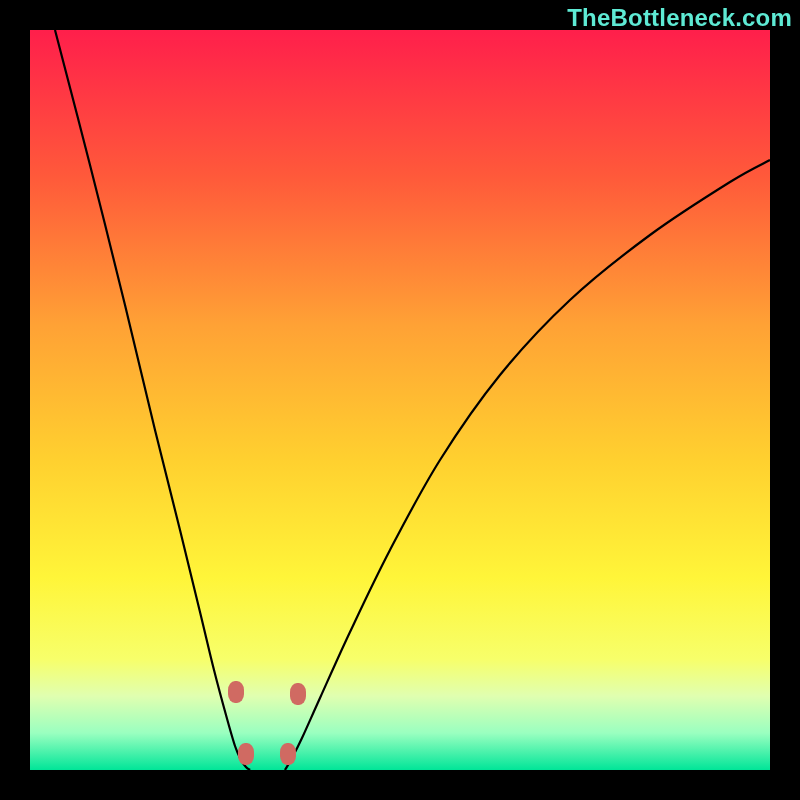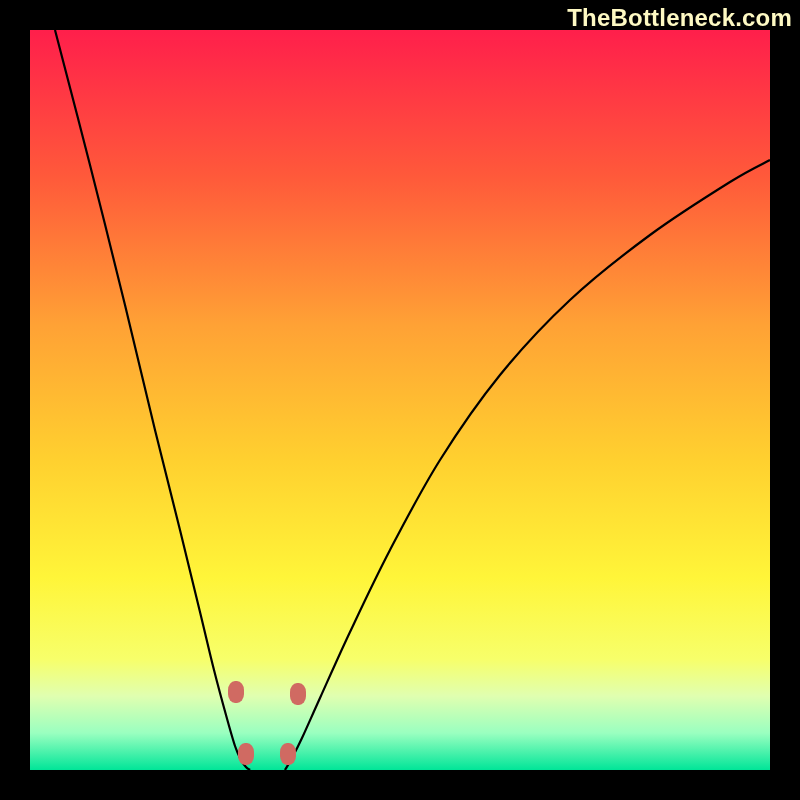--- a/index.html
+++ b/index.html
@@ -25,21 +25,21 @@
     width: 740px;
     height: 740px;
   }
   .watermark {
     position: absolute;
     top: 4px;
     right: 8px;
     font-family: Arial, Helvetica, sans-serif;
     font-size: 24px;
     font-weight: 600;
-    color: #fef9c3;
+    color: #5eead4;
     letter-spacing: 0.2px;
     pointer-events: none;
     user-select: none;
   }
 </style>
 </head>
 <body>
 
 <div class="frame">
   <svg class="plot" viewBox="0 0 740 740" preserveAspectRatio="none">

